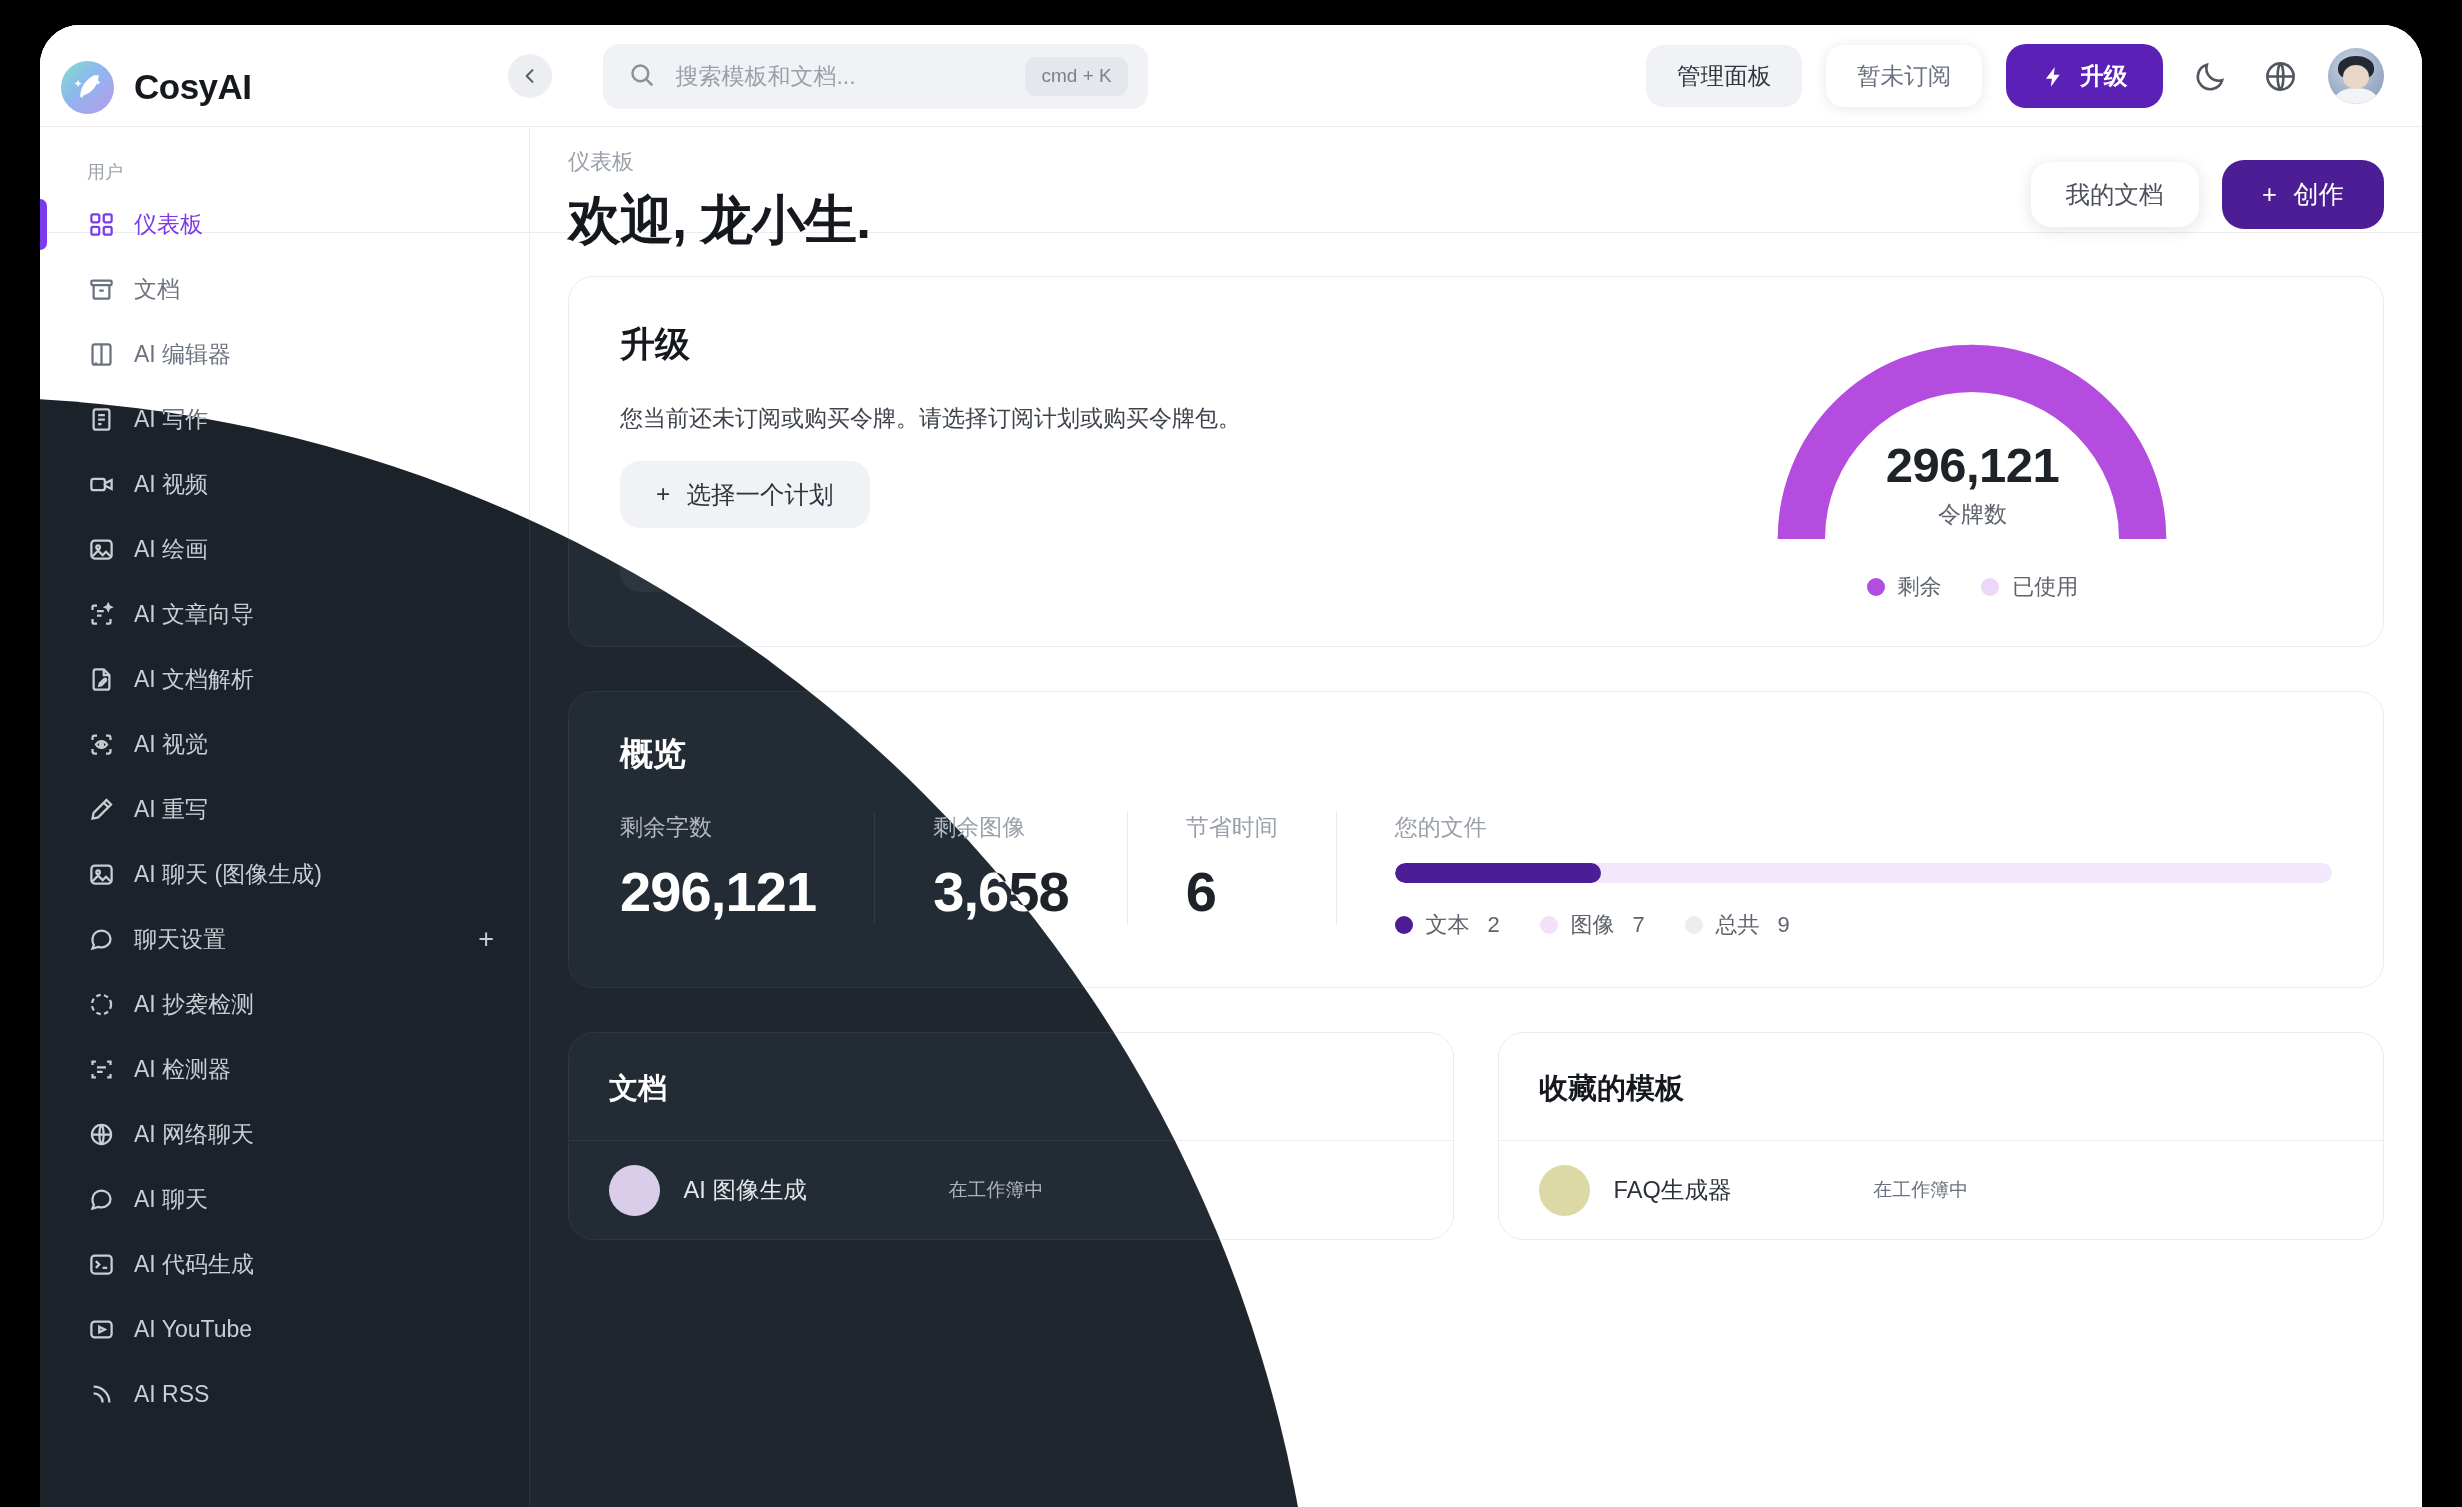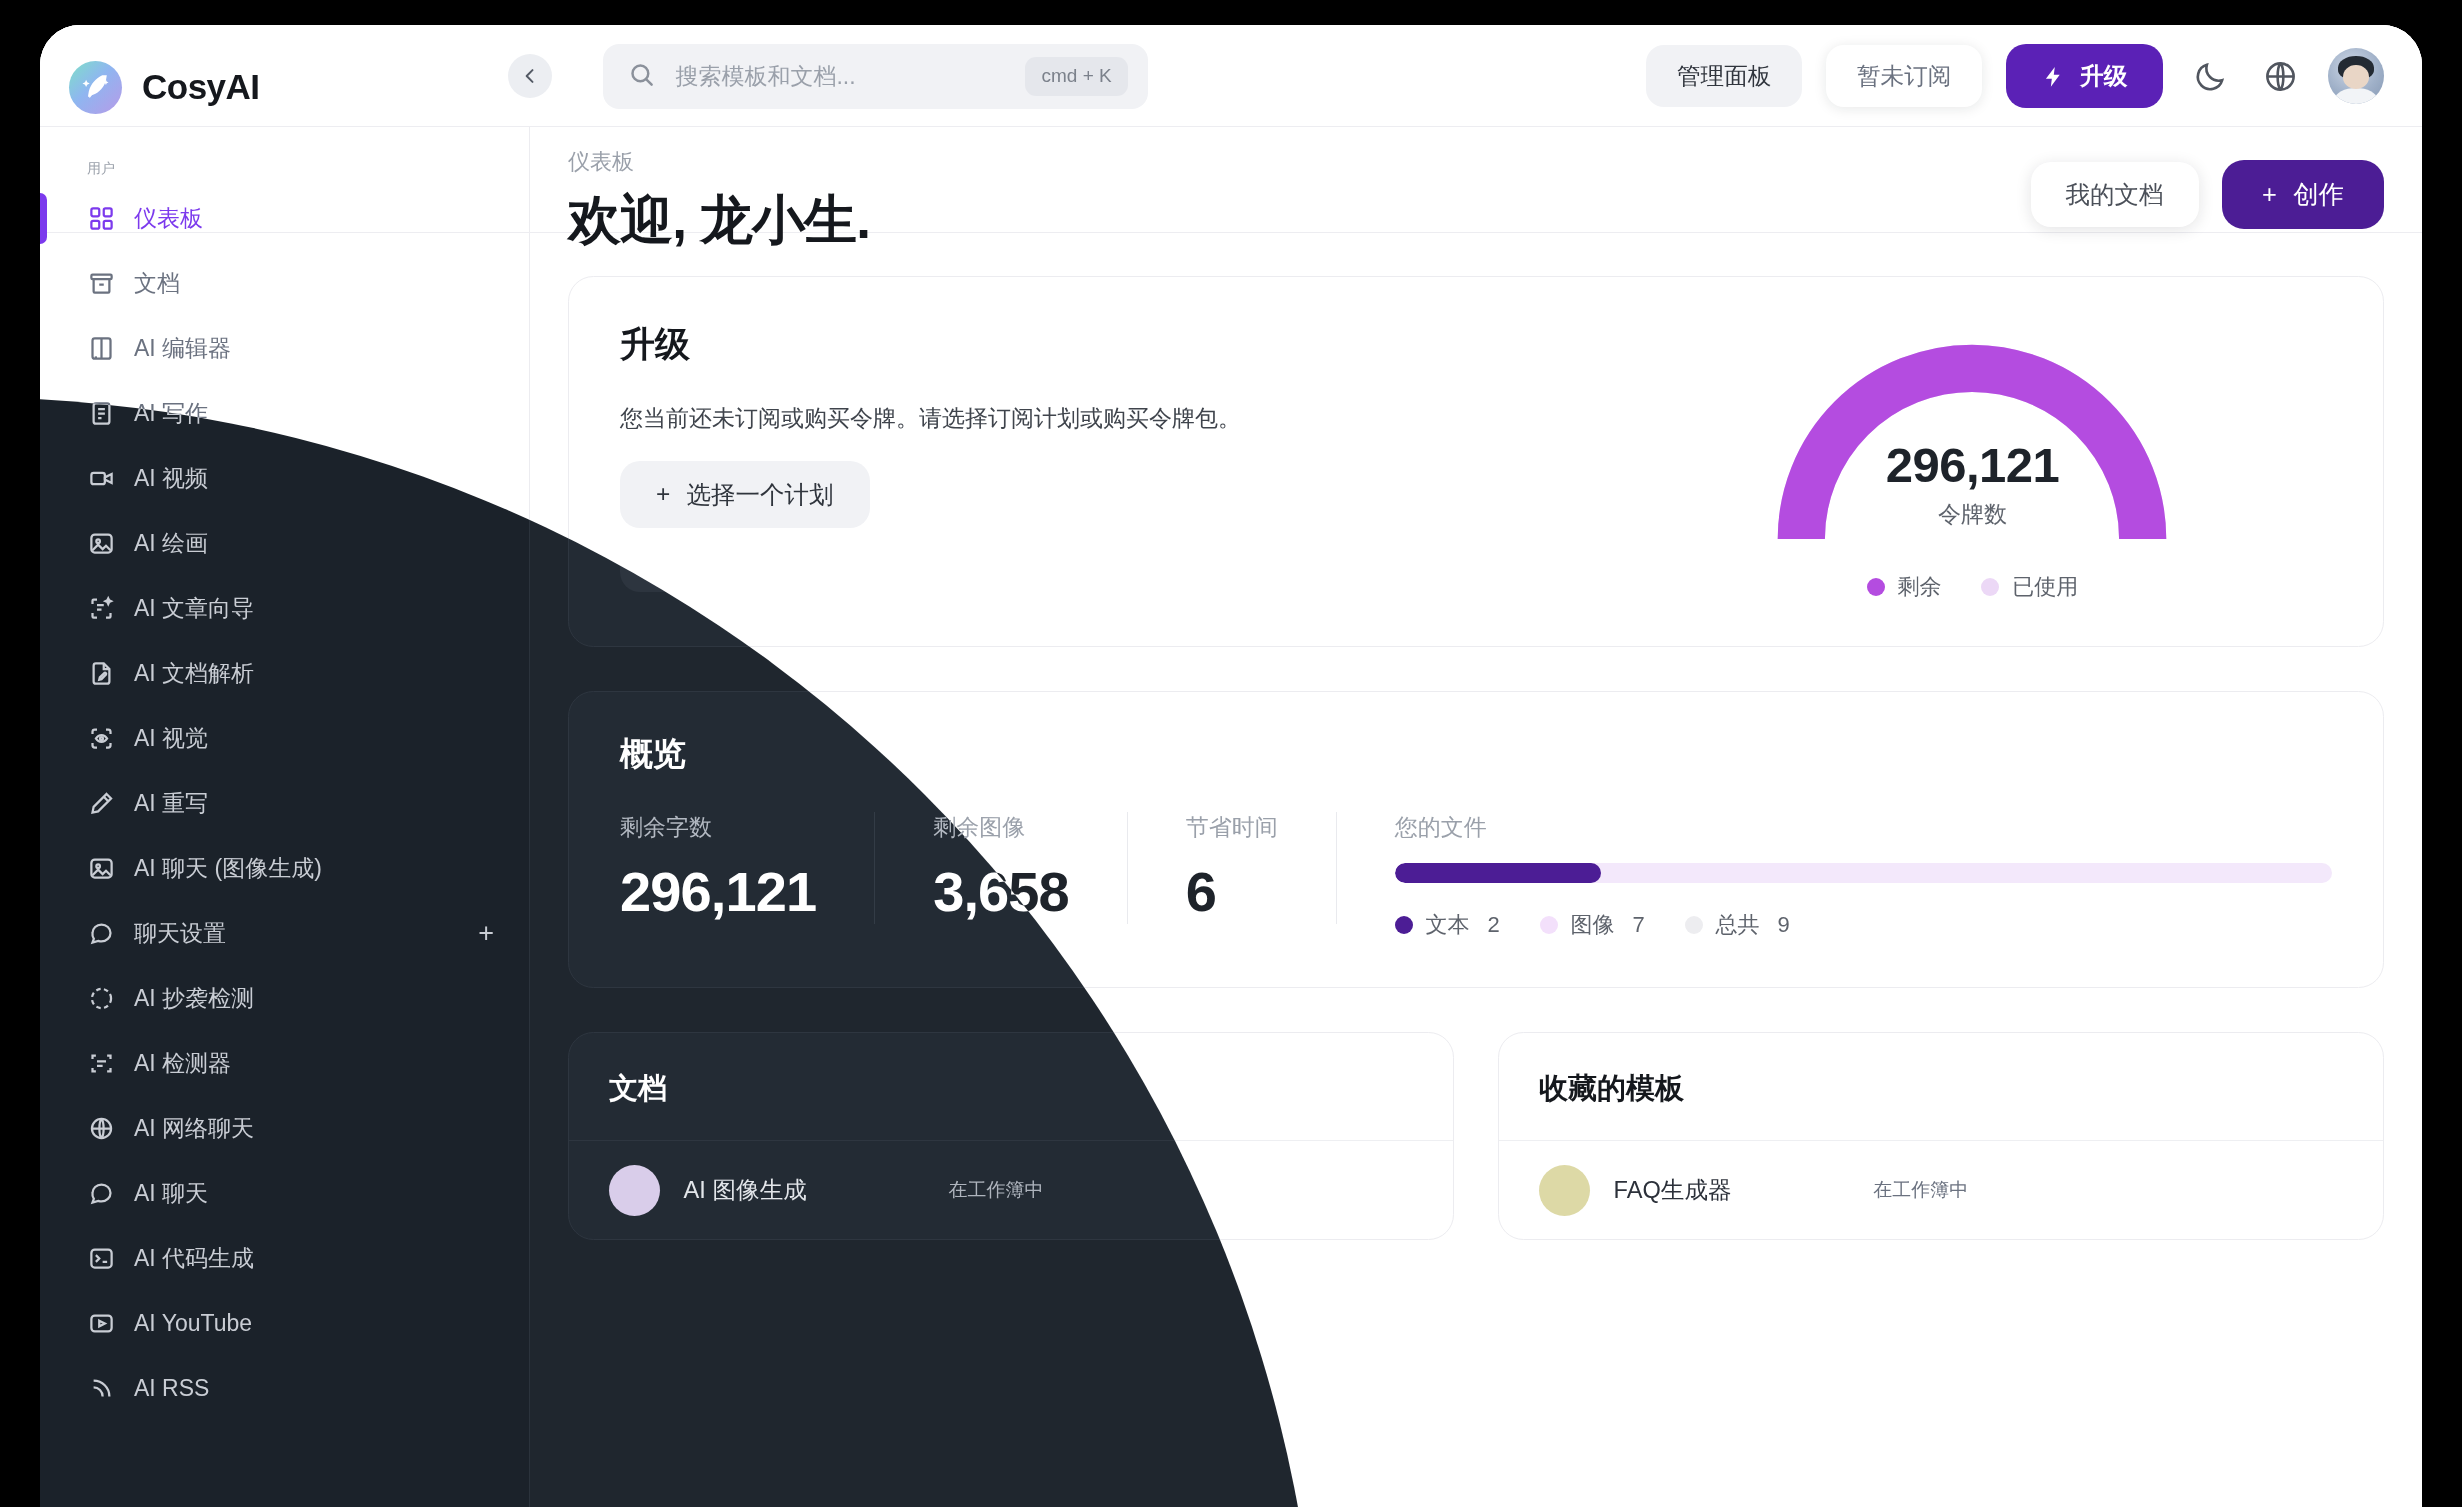--- a/index.html
+++ b/index.html
@@ -78,35 +78,35 @@
   }
 
   
   .sidebar {
     position: absolute; left: 0; top: 0;
     width: 490px; height: 100%;
     padding-top: 0;
   }
   .brand {
     display: flex; align-items: center; gap: 20px;
-    height: 124px; padding-left: 29px;
+    height: 124px; padding-left: 21px;
   }
   .brand-logo {
     width: 53px; height: 53px; border-radius: 50%;
     background: linear-gradient(135deg,#7ee0c8 0%,#8fb6f0 45%,#b79ae8 100%);
     display: flex; align-items: center; justify-content: center;
     position: relative; flex: none;
   }
   .brand-logo svg { width: 36px; height: 36px; }
   .brand-name { font-size: 35px; font-weight: 700; letter-spacing: -0.5px; }
   .brand-name.dark { color: #ffffff; }
   .brand-name.light { color: #15181d; }
 
   .nav-section-label {
-    padding-left: 47px; font-size: 14px; margin-top: 11px; margin-bottom: 7.3px;
+    padding-left: 47px; font-size: 18px; margin-top: 11px; margin-bottom: 7.3px;
   }
   .nav-section-label.dark { color: #7e8793; }
   .nav-section-label.light { color: #9aa0aa; }
 
   .nav-list { list-style: none; }
   .nav-item {
     display: flex; align-items: center; gap: 18px;
     height: 65px; padding-left: 47px; padding-right: 36px;
     font-size: 23px; position: relative;
   }

